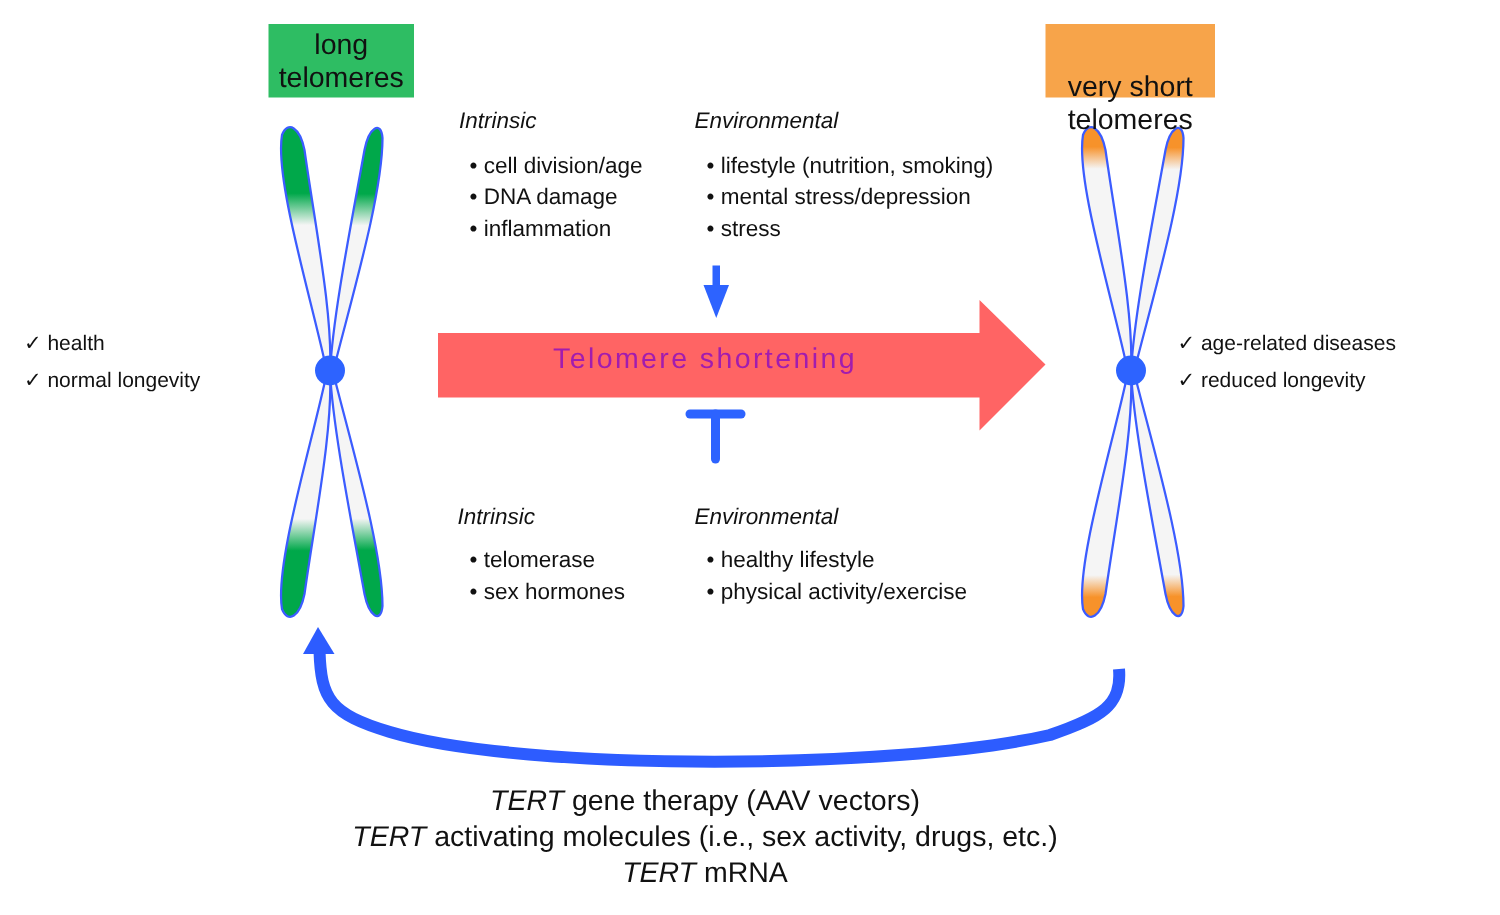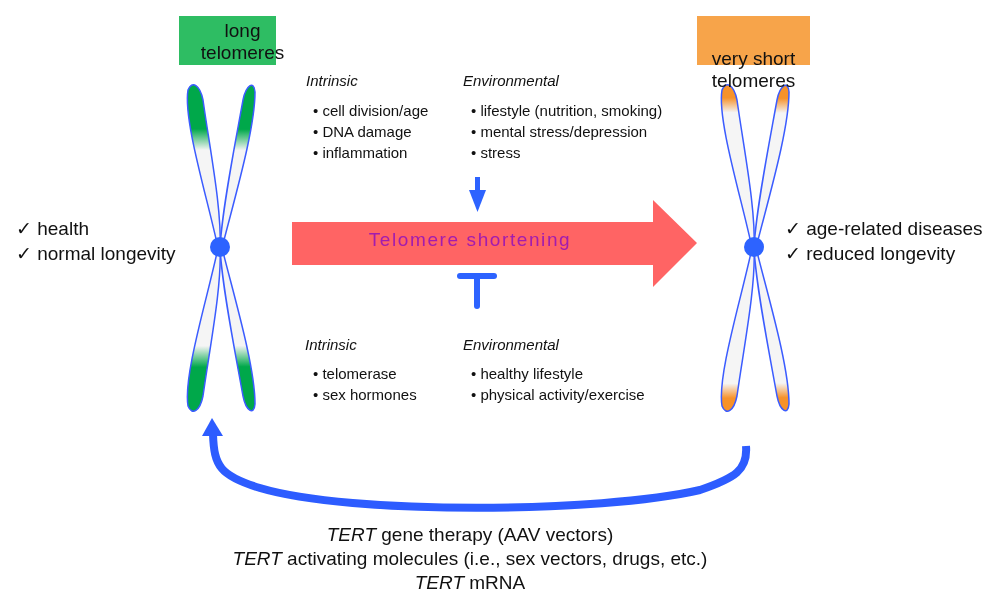--- a/index.html
+++ b/index.html
@@ -1,25 +1,25 @@
 <!DOCTYPE html>
 <html><head>
 <meta charset="utf-8">
 <style>
   html, body { margin: 0; padding: 0; background: #ffffff; }
   body { width: 1000px; height: 610px; position: relative; overflow: hidden;
          font-family: "Liberation Sans", sans-serif; color: #111; }
   .label-box { position: absolute; text-align: center; font-size: 19px; line-height: 22px;
                padding-top: 4px; box-sizing: border-box; color: #111; }
-  #box-long { left: 194px; top: 16px; width: 97px; height: 31px; }
+  #box-long { left: 179px; top: 16px; width: 97px; height: 31px; }
   #box-short { left: 697px; top: 16px; width: 113px; height: 49px; margin-top: 28px; }
   .cat { position: absolute; font-style: italic; font-size: 15px; color: #111; }
   .blist { position: absolute; font-size: 15px; line-height: 21px; margin: 0; padding: 0; list-style: none; }
   .blist li::before { content: "\2022\00a0"; }
-  .checks { position: absolute; font-size: 19px; line-height: 25px; }
+  .checks { position: absolute; font-size: 14px; line-height: 25px; }
   .checks div::before { content: "\2713\00a0"; }
   .bottom-text { position: absolute; left: 0; width: 940px; text-align: center; font-size: 19px; line-height: 24px; top: 523px; }
   .bottom-text i { font-style: italic; }
   svg.diagram { position: absolute; left: 0; top: 0; }
   .arrow-text { position: absolute; left: 290px; top: 229px; width: 360px; text-align: center;
                 color: #a21caf; font-size: 19px; letter-spacing: 1.6px; }
 </style>
 </head>
 <body>
 
@@ -125,15 +125,15 @@
   <div>health</div>
   <div>normal longevity</div>
 </div>
 <div class="checks" style="left:785px; top:216px;">
   <div>age-related diseases</div>
   <div>reduced longevity</div>
 </div>
 
 <div class="bottom-text">
   <div><i>TERT</i><span> gene therapy (AAV vectors)</span></div>
-  <div><i>TERT</i><span> activating molecules (i.e., sex vectors, drugs, etc.)</span></div>
+  <div><i>TERT</i><span> activating molecules (i.e., sex activity, drugs, etc.)</span></div>
   <div><i>TERT</i><span> mRNA</span></div>
 </div>
 
 </body></html>

